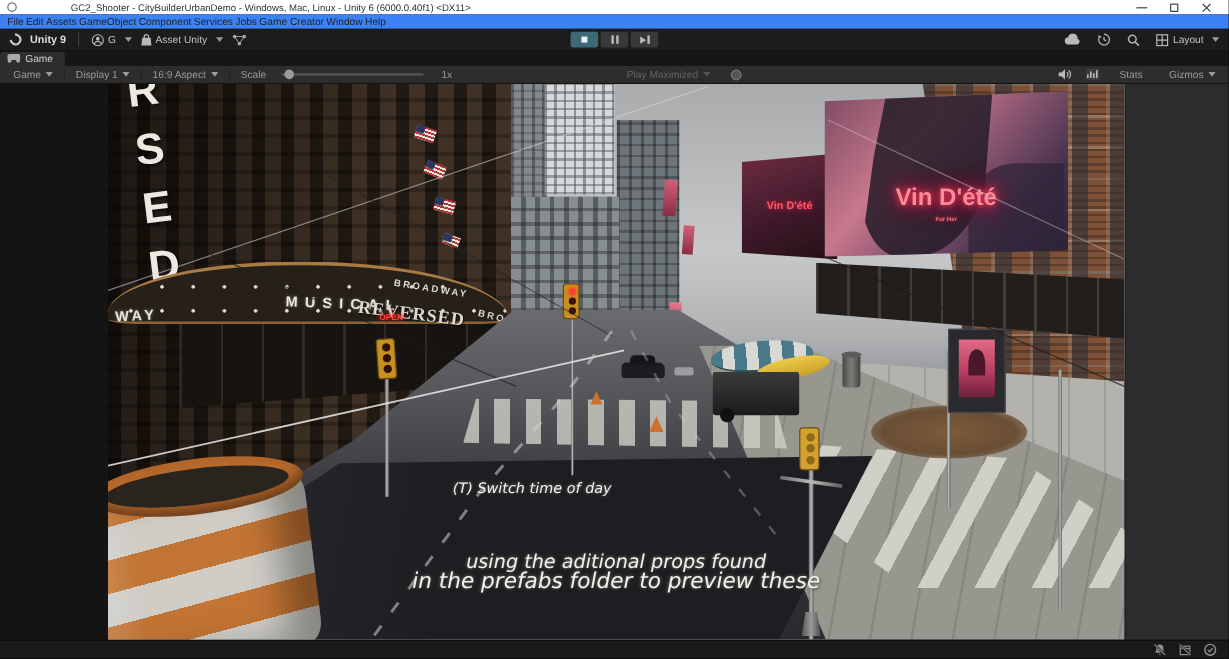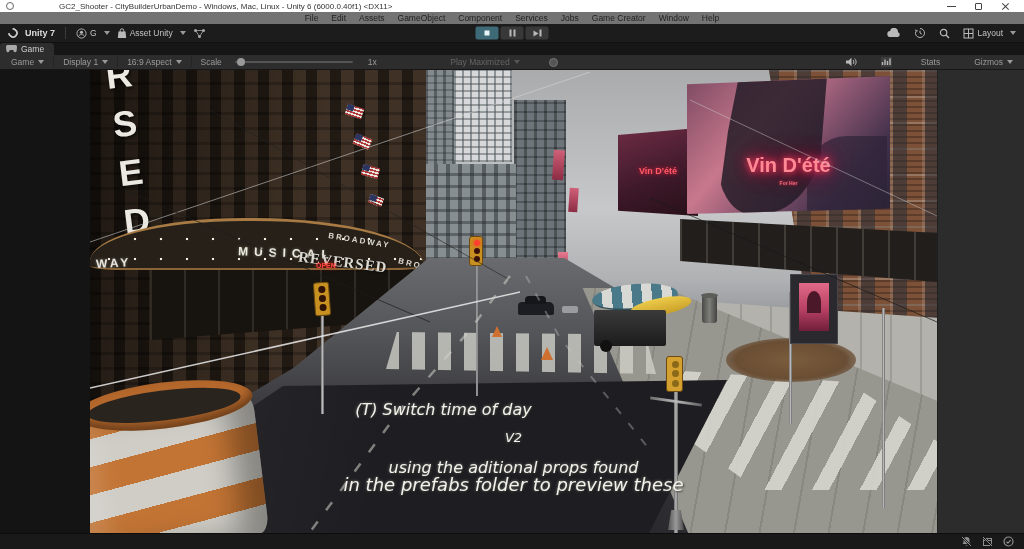--- a/index.html
+++ b/index.html
@@ -14,21 +14,21 @@
   .titlebar .app-icon { width:8px; height:8px; border-radius:50%; border:1.5px solid #666; margin-right:5px; flex:none; }
   .titlebar .title { font-size:8px; color:#333; white-space:nowrap; overflow:hidden; flex:1;margin-left:40px; }
   .win-controls { display:flex; gap:18px; align-items:center; margin-right:8px; }
   .win-btn { width:9px; height:9px; position:relative; }
   .win-min::after { content:""; position:absolute; left:0; right:0; top:4px; border-top:1px solid #444; }
   .win-max::after { content:""; position:absolute; inset:1px; border:1px solid #444; border-radius:1px; }
   .win-close::before,.win-close::after { content:""; position:absolute; left:4px; top:0; height:9px; border-left:1px solid #444; }
   .win-close::before { transform:rotate(45deg);} .win-close::after { transform:rotate(-45deg);}
 
   
-  .menubar { height:12px; background:#737373; display:flex; align-items:center; padding:0 6px; gap:13px;justify-content:center; }
+  .menubar { height:12px; background:#3b82f6; display:flex; align-items:center; padding:0 6px; gap:2px; }
   .menubar span { font-size:8.5px; color:#222; white-space:nowrap; }
 
   
   .toolbar { height:19px; background:#1c1c1c; display:flex; align-items:center; padding:0 8px; position:relative; border-bottom:1px solid #111; }
   .tb-left { display:flex; align-items:center; gap:7px; }
   .unity-logo { width:10px; height:10px; border-radius:50%; border:2px solid #c9c9c9; border-left-color:transparent; transform:rotate(40deg); }
   .tb-label { color:#dedede; font-size:9px; font-weight:bold; }
   .tb-sep { width:1px; height:12px; background:#3a3a3a; margin:0 3px; }
   .tb-item { display:flex; align-items:center; gap:3px; color:#c2c2c2; font-size:8.5px; }
   .icon-svg { display:block; }
@@ -46,21 +46,21 @@
   .tabstrip { height:12px; background:#161616; display:flex; align-items:flex-end; }
   .tab { height:12px; background:#2d2d2d; display:flex; align-items:center; gap:4px; padding:0 10px 0 6px; border-radius:3px 3px 0 0; }
   .tab span { color:#cfcfcf; font-size:8.5px; }
 
   
   .gamebar { height:15px; background:#2d2d2d; border-bottom:1px solid #161616; display:flex; align-items:center; padding:0 6px; gap:4px; font-size:8.5px; color:#9b9b9b; }
   .gb-item { display:flex; align-items:center; padding:0 5px; white-space:nowrap; }
   .gb-sep { width:1px; height:10px; background:#242424; }
   .scale-track { width:118px; height:2px; background:#555; border-radius:1px; position:relative; margin:0 6px 0 4px; }
   .scale-knob { position:absolute; left:2px; top:-3px; width:8px; height:8px; border-radius:50%; background:#999; }
-  .gb-right { margin-left:auto; display:flex; align-items:center; gap:24px; }
+  .gb-right { margin-left:auto; display:flex; align-items:center; gap:12px; }
   .gb-muted { color:#646464; }
   .capture-dot { width:9px; height:9px; border-radius:50%; background:#555; border:1px solid #777; }
 
   
   .gameview-row { display:flex; height:463px; }
   .letterbox-left { width:90px; background:#141414; }
   .dock-empty { width:87px; background:#2c2c2c; border-left:1px solid #1f1f1f; }
 
   
   .scene { position:relative; width:847px; height:463px; overflow:hidden;
@@ -221,21 +221,21 @@
     background:repeating-linear-gradient(172deg,#c27434 0 27px,#cfcdc6 27px 54px);
     box-shadow:inset -26px 0 30px rgba(0,0,0,.35), inset 18px 0 24px rgba(255,255,255,.15); }
   .barrel-rim { left:0; top:0; width:178px; height:46px; border-radius:50%;
     background:#b5682c; box-shadow:inset 0 -6px 10px rgba(0,0,0,.4); }
   .barrel-rim::after { content:""; position:absolute; left:12px; top:8px; width:154px; height:30px; border-radius:50%; background:#2a241e; }
 
   svg.wires { left:0; top:0; pointer-events:none; }
 
   .overlay-text { left:0; width:847px; text-align:center; color:#f2f1ea; font-style:italic;
     font-family:"DejaVu Sans", sans-serif; text-shadow:0 0 3px rgba(240,240,230,.55),1px 1px 2px rgba(0,0,0,.8); }
-  .ol1 { top:330px; font-size:16px; left:-70px; }
+  .ol1 { top:330px; font-size:12px; left:-70px; }
   .ol2 { top:341px; font-size:10px; left:-70px; }
   .ol3 { top:360px; font-size:13px; }
   .ol4 { top:372px; font-size:15px; }
   .ol5 { top:388px; font-size:16px; }
   .ol6 { top:404px; font-size:18px;font-style:italic; }
   .ol7 { top:423px; font-size:21px; }
 
   
   .statusbar { height:16px; background:#191919; border-top:1px solid #0d0d0d; display:flex; align-items:center; justify-content:flex-end; padding:0 10px; gap:10px; }
 </style>
@@ -261,21 +261,21 @@
   <span>Services</span>
   <span>Jobs</span>
   <span>Game Creator</span>
   <span>Window</span>
   <span>Help</span>
 </div>
 
 <div class="toolbar">
   <div class="tb-left">
     <span class="unity-logo"></span>
-    <span class="tb-label">Unity 7</span>
+    <span class="tb-label">Unity 9</span>
     <span class="tb-sep"></span>
     <span class="tb-item">
       <svg class="icon-svg" width="11" height="11" viewBox="0 0 12 12">
           <circle cx="6" cy="6" r="5" fill="none" stroke="#b9b9b9"></circle>
           <circle cx="6" cy="4.6" r="1.7" fill="#b9b9b9"></circle>
           <path d="M2.6 9.4c.7-1.6 2-2.3 3.4-2.3s2.7.7 3.4 2.3" fill="none" stroke="#b9b9b9"></path>
         </svg>
       <span>G</span>
       <span class="caret"></span>
     </span>
@@ -485,21 +485,20 @@
       <line x1="30" y1="118" x2="340" y2="252" stroke="#1c1c1c" stroke-width="1" opacity="0.7"></line>
       <line x1="120" y1="40" x2="420" y2="210" stroke="#222" stroke-width="1" opacity="0.6"></line>
       <line x1="560" y1="128" x2="847" y2="252" stroke="#1a1a1a" stroke-width="1" opacity="0.7"></line>
       <line x1="600" y1="30" x2="847" y2="146" stroke="#d0d0d0" stroke-width="1" opacity="0.45"></line>
       <line x1="0" y1="318" x2="430" y2="222" stroke="#ececec" stroke-width="1.5" opacity="0.85"></line>
       <polyline points="420,206 380,260 310,340 220,462" fill="none" stroke="#cfcfc8" stroke-width="2.5" stroke-dasharray="10 14" opacity="0.55"></polyline>
       <polyline points="436,206 470,268 560,380" fill="none" stroke="#cfcfc8" stroke-width="2" stroke-dasharray="8 12" opacity="0.35"></polyline>
     </svg>
 
     <div class="overlay-text ol1">(T) Switch time of day</div>
-    <div class="overlay-text ol3">V2</div>
     <div class="overlay-text ol5">using the aditional props found</div>
     <div class="overlay-text ol6">in the prefabs folder to preview these</div>
 
     <div class="barrel-wrap">
       <div class="barrel-body"></div>
       <div class="barrel-rim"></div>
     </div>
   </div>
 
   <div class="dock-empty"></div>

